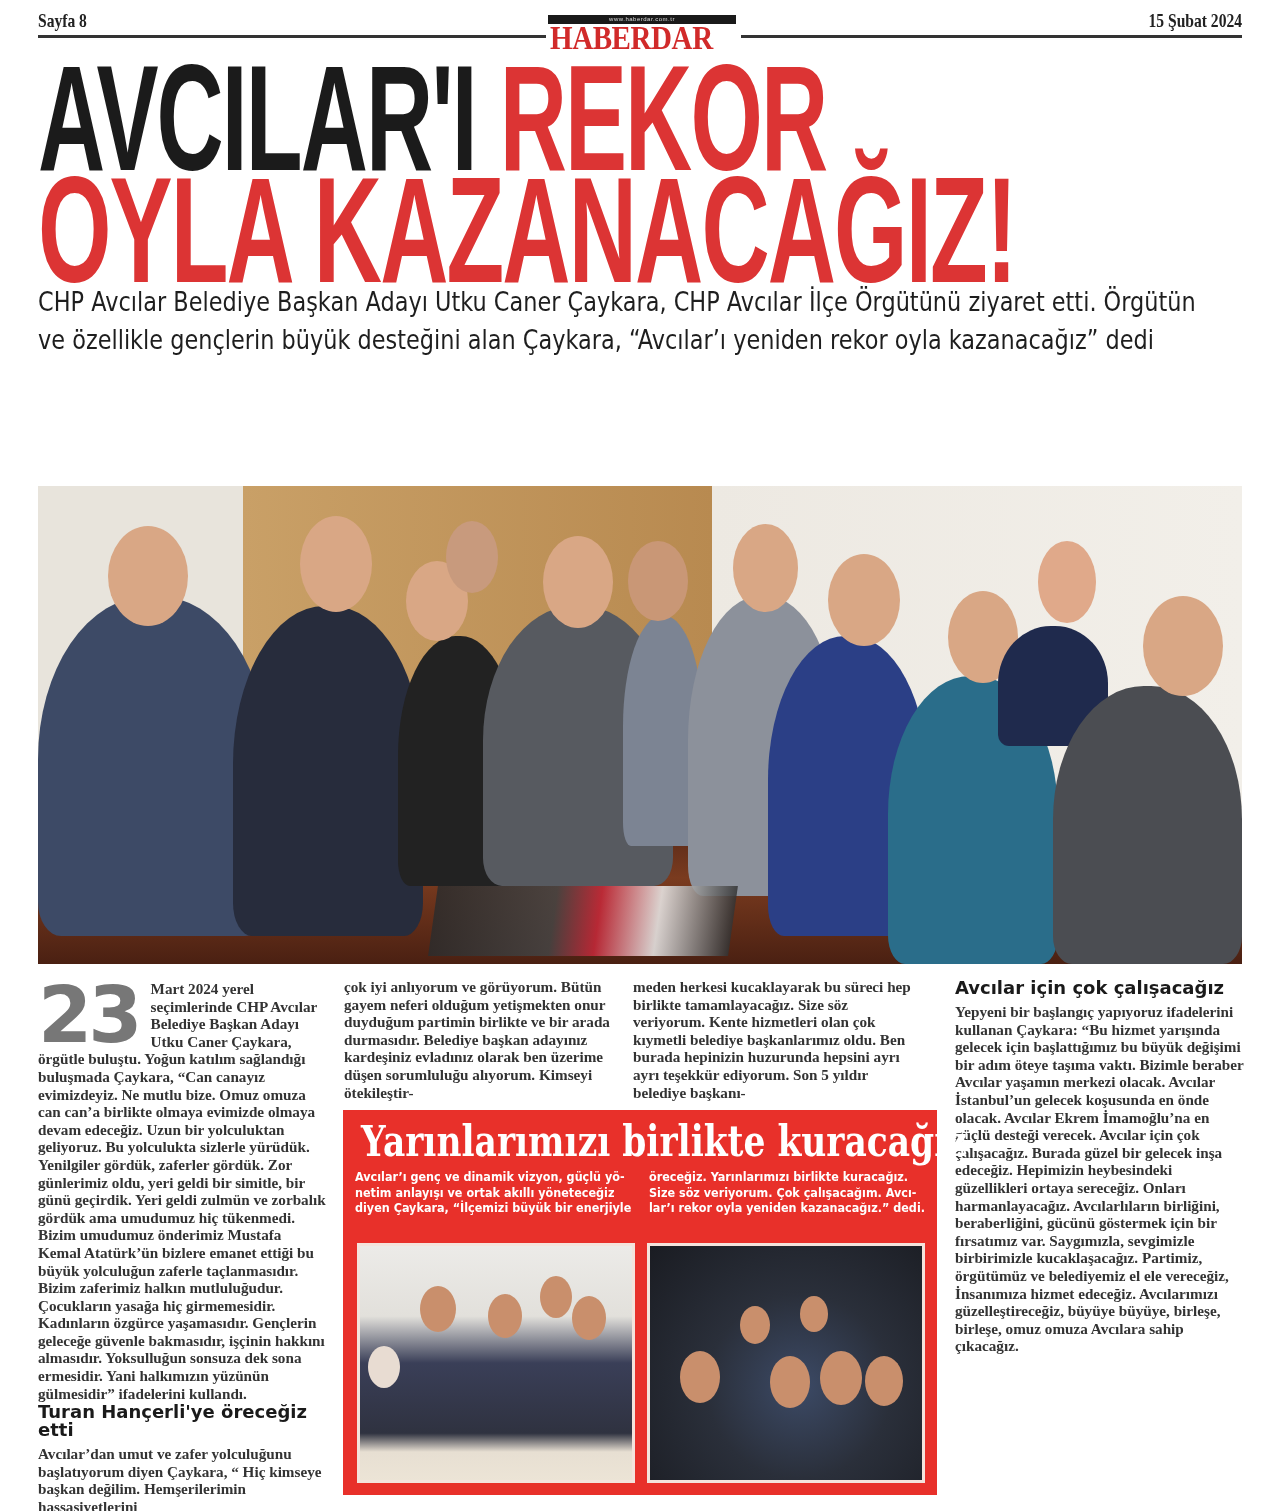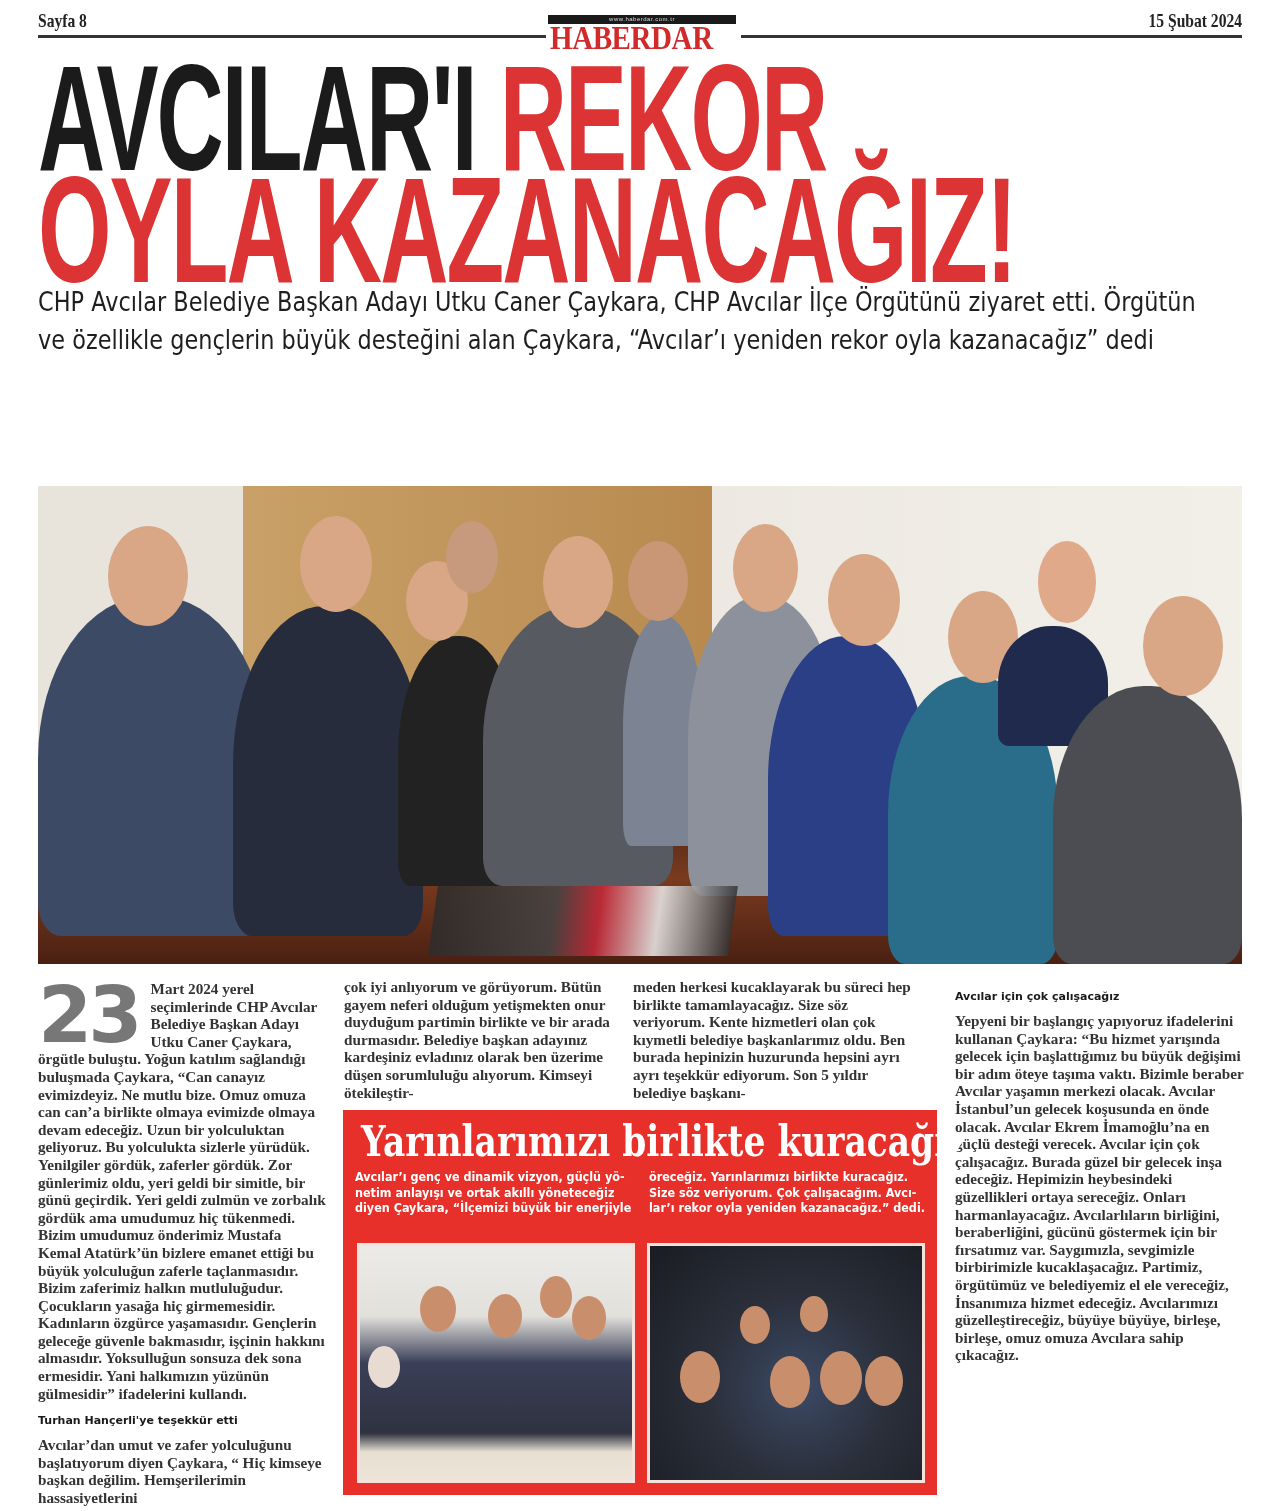--- a/index.html
+++ b/index.html
@@ -40,21 +40,21 @@
   .desk-items { position: absolute; left: 395px; top: 400px; width: 300px; height: 70px; background: linear-gradient(90deg,#2c2c2c 0%, #444 40%, #c7283a 55%, #eee 75%, #333 100%); opacity: 0.85; transform: skewX(-8deg); }
 
   
   .col { position: absolute; font-family: "Liberation Serif", serif; font-size: 15.2px; line-height: 17.6px; color: #333; }
   .col p { text-align: left; font-weight: bold; }
   .col1 { left: 38px; top: 980px; width: 290px; }
   .col2 { left: 344px; top: 978px; width: 290px; }
   .col3 { left: 633px; top: 978px; width: 290px; }
   .col4 { left: 955px; top: 978px; width: 290px; }
   .dropcap { float: left; font-family: "DejaVu Sans", sans-serif; font-weight: bold; font-size: 78px; line-height: 66px; color: #777; margin: 2px 12px 0 0; letter-spacing: -4px; }
-  .subhead { font-family: "DejaVu Sans", sans-serif; font-weight: bold; font-size: 11px; line-height: 18px; color: #1a1a1a; margin: 10px 0 6px; }
+  .subhead { font-family: "DejaVu Sans", sans-serif; font-weight: bold; font-size: 18px; line-height: 18px; color: #1a1a1a; margin: 1px 0 6px; }
 
   
   .redbox { position: absolute; left: 343px; top: 1110px; width: 594px; height: 385px; background: #e8302a; padding: 10px 12px; }
   .redbox-title { font-family: "DejaVu Serif", serif; font-weight: bold; font-size: 42px; line-height: 44px; color: #fff; white-space: nowrap; transform: scaleX(0.82); transform-origin: left; margin-left: 6px; }
   .redbox-text { display: flex; gap: 22px; margin-top: 6px; font-family: "DejaVu Sans", sans-serif; font-weight: bold; font-size: 12.2px; line-height: 15.5px; color: #fff; }
   .redbox-text p { width: 272px; white-space: nowrap; transform: scaleX(0.92); transform-origin: left; }
   .redbox-photos { position: absolute; left: 14px; top: 133px; width: 568px; height: 240px; display: flex; gap: 12px; }
   .sub-photo { flex: 1; border: 3px solid #f4e3dc; position: relative; overflow: hidden; }
   .sub-photo.p1 { background: linear-gradient(180deg, #ecebe8 0%, #e2e0db 30%, #3a3f58 50%, #2f3240 80%, #e7dfd2 88%, #ece4d6 100%); }
   .sub-photo.p2 { background: radial-gradient(circle at 55% 60%, #3c4a66 0%, #2a2f3a 45%, #1a1c22 100%); }
@@ -108,21 +108,21 @@
   <div class="person" style="left:960px;top:140px;width:110px;height:120px;background:#1f2a4d;"></div>
   <div class="head" style="left:1000px;top:55px;width:58px;height:82px;background:#e0a98a;"></div>
   <div class="person" style="left:1015px;top:200px;width:189px;height:278px;background:#4b4d52;"></div>
   <div class="head" style="left:1105px;top:110px;width:80px;height:100px;"></div>
   <div class="desk-items"></div>
 </div>
 
 <div class="col col1">
   <span class="dropcap">23</span>
   <p>Mart 2024 yerel seçimlerinde CHP Avcılar Belediye Başkan Adayı Utku Caner Çaykara, örgütle buluştu. Yoğun katılım sağlandığı buluşmada Çaykara, “Can canayız evimizdeyiz. Ne mutlu bize. Omuz omuza can can’a birlikte olmaya evimizde olmaya devam edeceğiz. Uzun bir yolculuktan geliyoruz. Bu yolculukta sizlerle yürüdük. Yenilgiler gördük, zaferler gördük. Zor günlerimiz oldu, yeri geldi bir simitle, bir günü geçirdik. Yeri geldi zulmün ve zorbalık gördük ama umudumuz hiç tükenmedi. Bizim umudumuz önderimiz Mustafa Kemal Atatürk’ün bizlere emanet ettiği bu büyük yolculuğun zaferle taçlanmasıdır. Bizim zaferimiz halkın mutluluğudur. Çocukların yasağa hiç girmemesidir. Kadınların özgürce yaşamasıdır. Gençlerin geleceğe güvenle bakmasıdır, işçinin hakkını almasıdır. Yoksulluğun sonsuza dek sona ermesidir. Yani halkımızın yüzünün gülmesidir” ifadelerini kullandı.</p>
-  <div class="subhead">Turhan Hançerli'ye teşekkür etti</div>
+  <div class="subhead">Turan Hançerli'ye öreceğiz etti</div>
   <p>Avcılar’dan umut ve zafer yolculuğunu başlatıyorum diyen Çaykara, “ Hiç kimseye başkan değilim. Hemşerilerimin hassasiyetlerini</p>
 </div>
 
 <div class="col col2">
   <p>çok iyi anlıyorum ve görüyorum. Bütün gayem neferi olduğum yetişmekten onur duyduğum partimin birlikte ve bir arada durmasıdır. Belediye başkan adayınız kardeşiniz evladınız olarak ben üzerime düşen sorumluluğu alıyorum. Kimseyi ötekileştir-</p>
 </div>
 
 <div class="col col3">
   <p>meden herkesi kucaklayarak bu süreci hep birlikte tamamlayacağız. Size söz veriyorum. Kente hizmetleri olan çok kıymetli belediye başkanlarımız oldu. Ben burada hepinizin huzurunda hepsini ayrı ayrı teşekkür ediyorum. Son 5 yıldır belediye başkanı-</p>
 </div>

